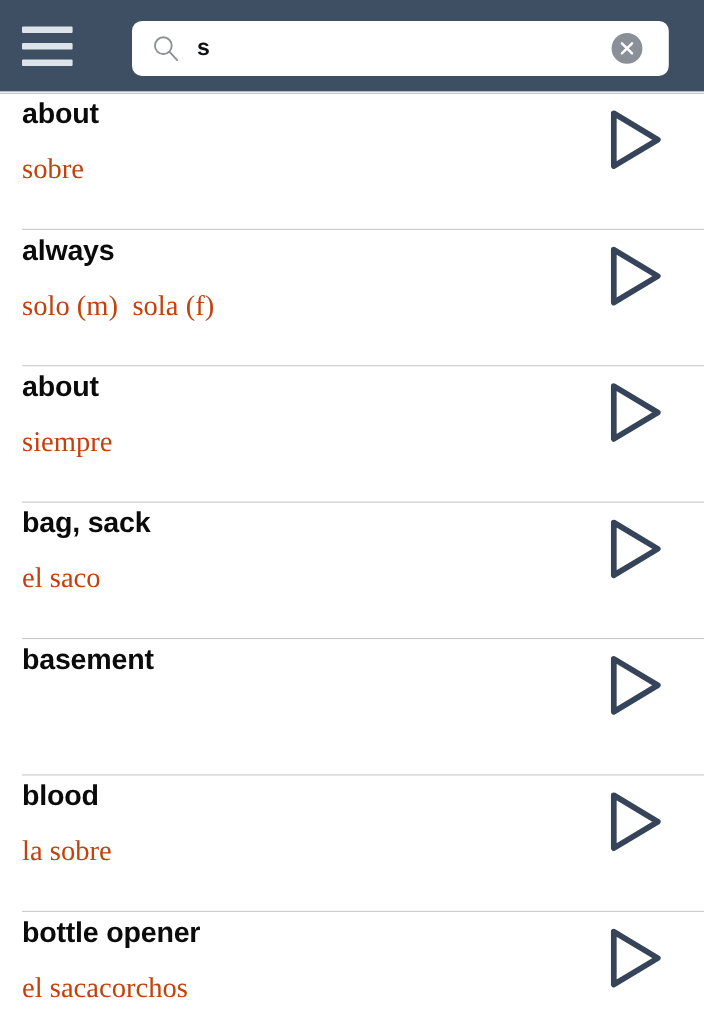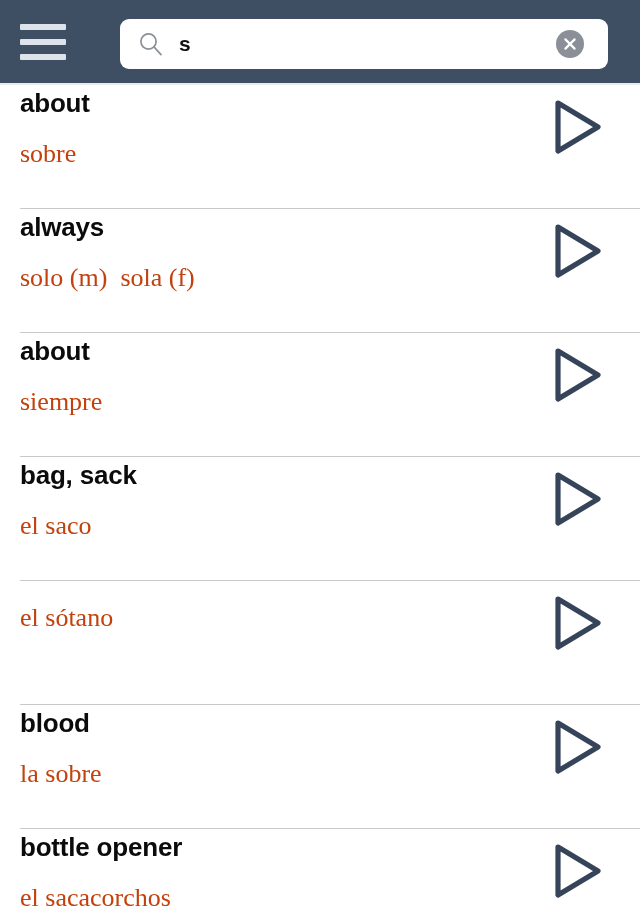--- a/index.html
+++ b/index.html
@@ -237,21 +237,21 @@
     </div>
     <div class="play-button">
       <svg width="52" height="58" viewBox="0 0 52 58">
         <path d="M6 5 L46 29 L6 53 Z" fill="none" stroke="#36445a" stroke-width="5.2" stroke-linejoin="round" stroke-linecap="round"></path>
       </svg>
     </div>
     <div class="divider"></div>
   </div>
       <div class="row">
     <div class="row-texts">
-      <div class="translation">el sótano</div>
+      <div class="term">basement</div>
     </div>
     <div class="play-button">
       <svg width="52" height="58" viewBox="0 0 52 58">
         <path d="M6 5 L46 29 L6 53 Z" fill="none" stroke="#36445a" stroke-width="5.2" stroke-linejoin="round" stroke-linecap="round"></path>
       </svg>
     </div>
     <div class="divider"></div>
   </div>
       <div class="row">
     <div class="row-texts">

